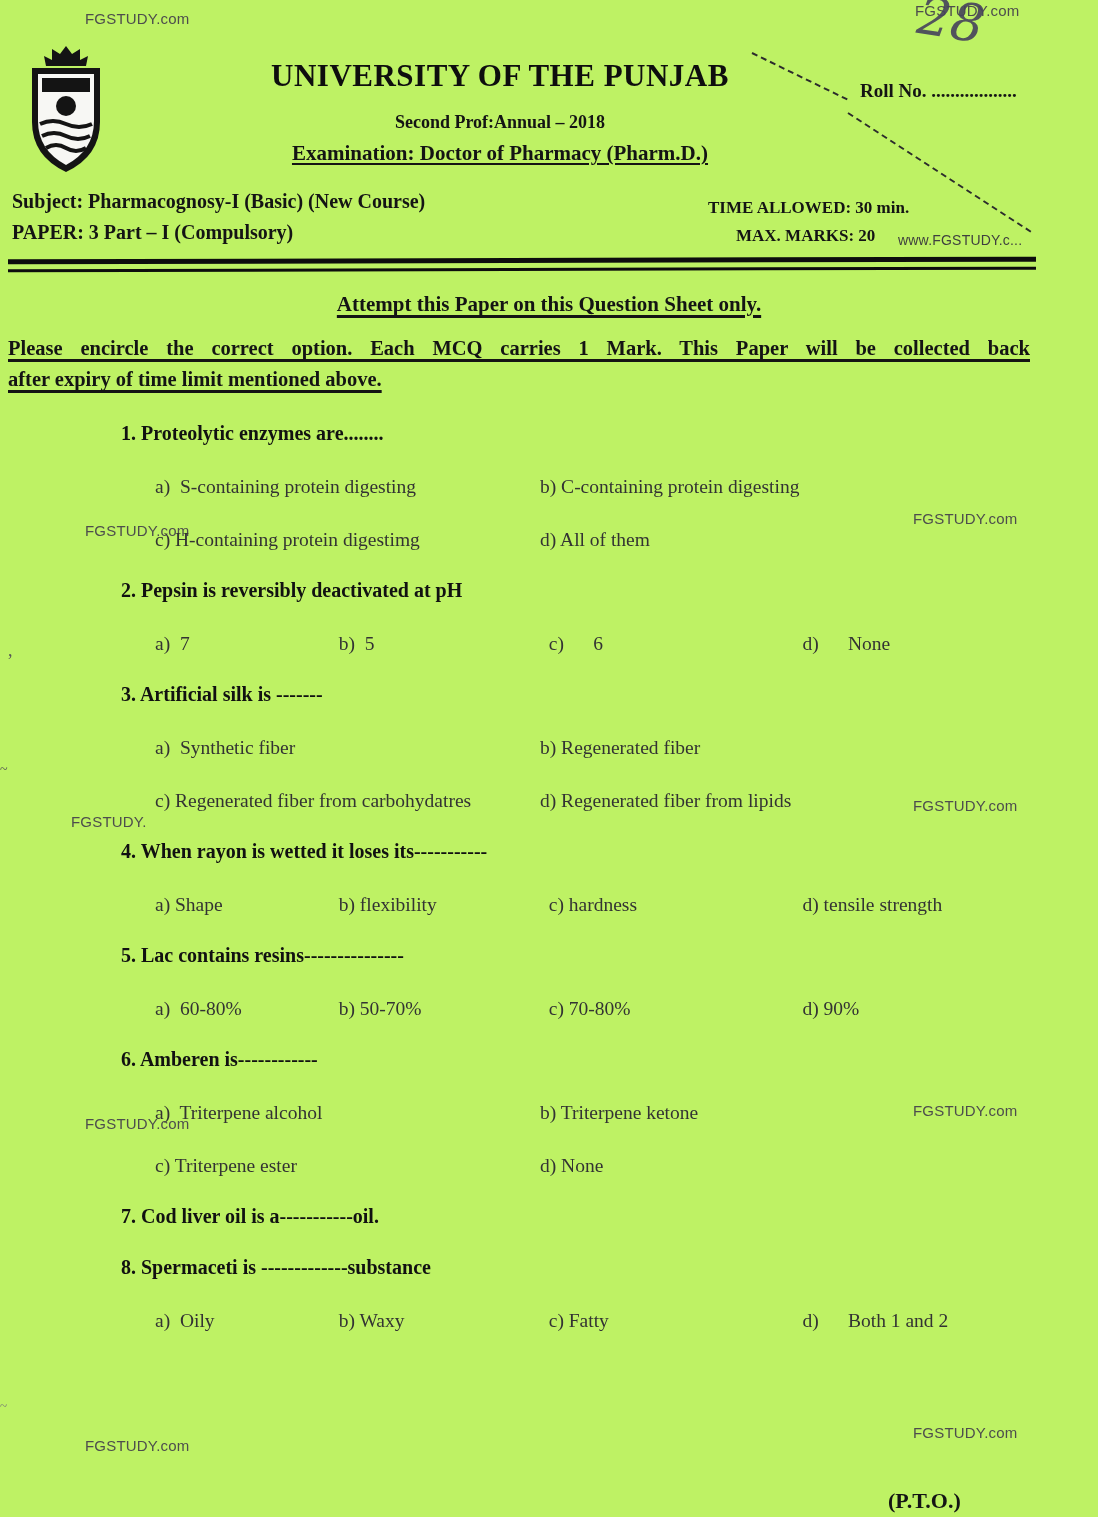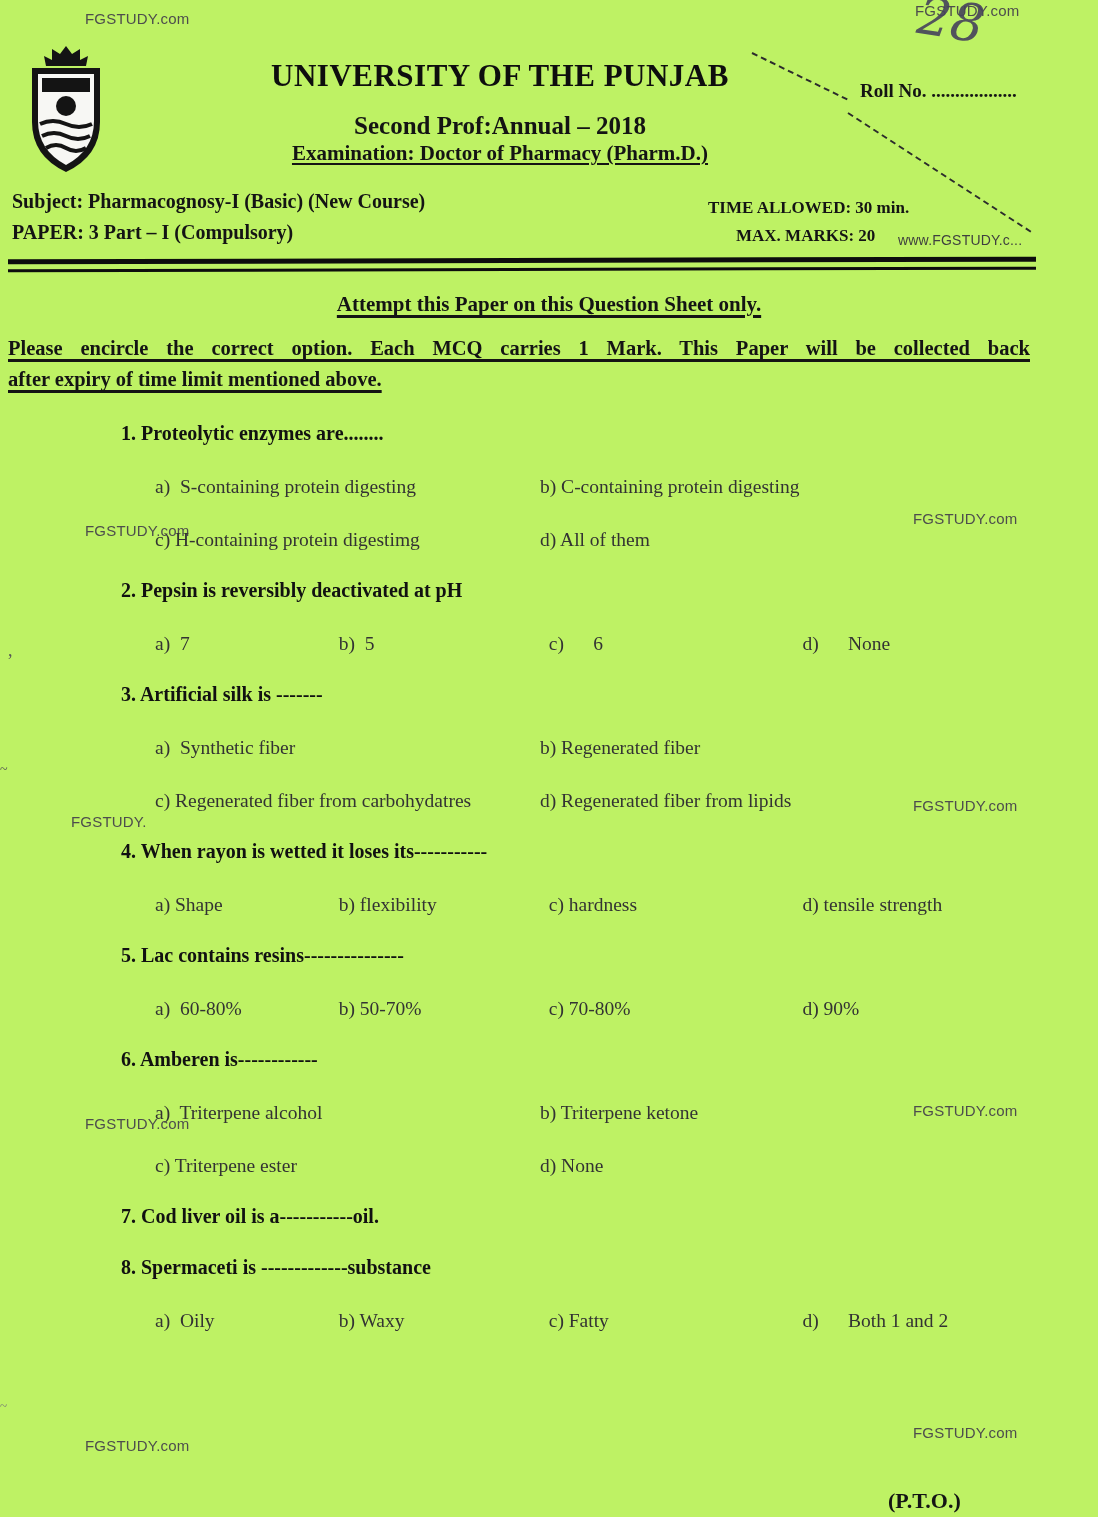--- a/index.html
+++ b/index.html
@@ -18,21 +18,21 @@
     font-family:"DejaVu Serif", serif; font-style:italic;
     font-size:52px; color:#46425c; transform:rotate(9deg); opacity:.9;
   }
   .logo { position:absolute; left:22px; top:44px; width:88px; height:132px; }
   .uni-title {
     position:absolute; left:180px; top:58px; width:640px; text-align:center;
     font-size:31px; font-weight:bold; letter-spacing:.5px; color:#0e0e0e;
   }
   .session {
     position:absolute; left:180px; top:112px; width:640px; text-align:center;
-    font-size:25px; font-weight:bold;
+    font-size:18px; font-weight:bold;
   }
   .examination {
     position:absolute; left:180px; top:141px; width:640px; text-align:center;
     font-size:21px; font-weight:bold; text-decoration:underline;
     text-decoration-thickness:2px; text-underline-offset:3px;
   }
   .rollno { position:absolute; left:860px; top:80px; font-size:19px; font-weight:bold; }
   .dash-a, .dash-b { position:absolute; border-top:2px dashed #2c2c2c; transform-origin:left center; }
   .dash-a { left:752px; top:52px; width:106px; transform:rotate(26deg); }
   .dash-b { left:848px; top:112px; width:218px; transform:rotate(33deg); }

